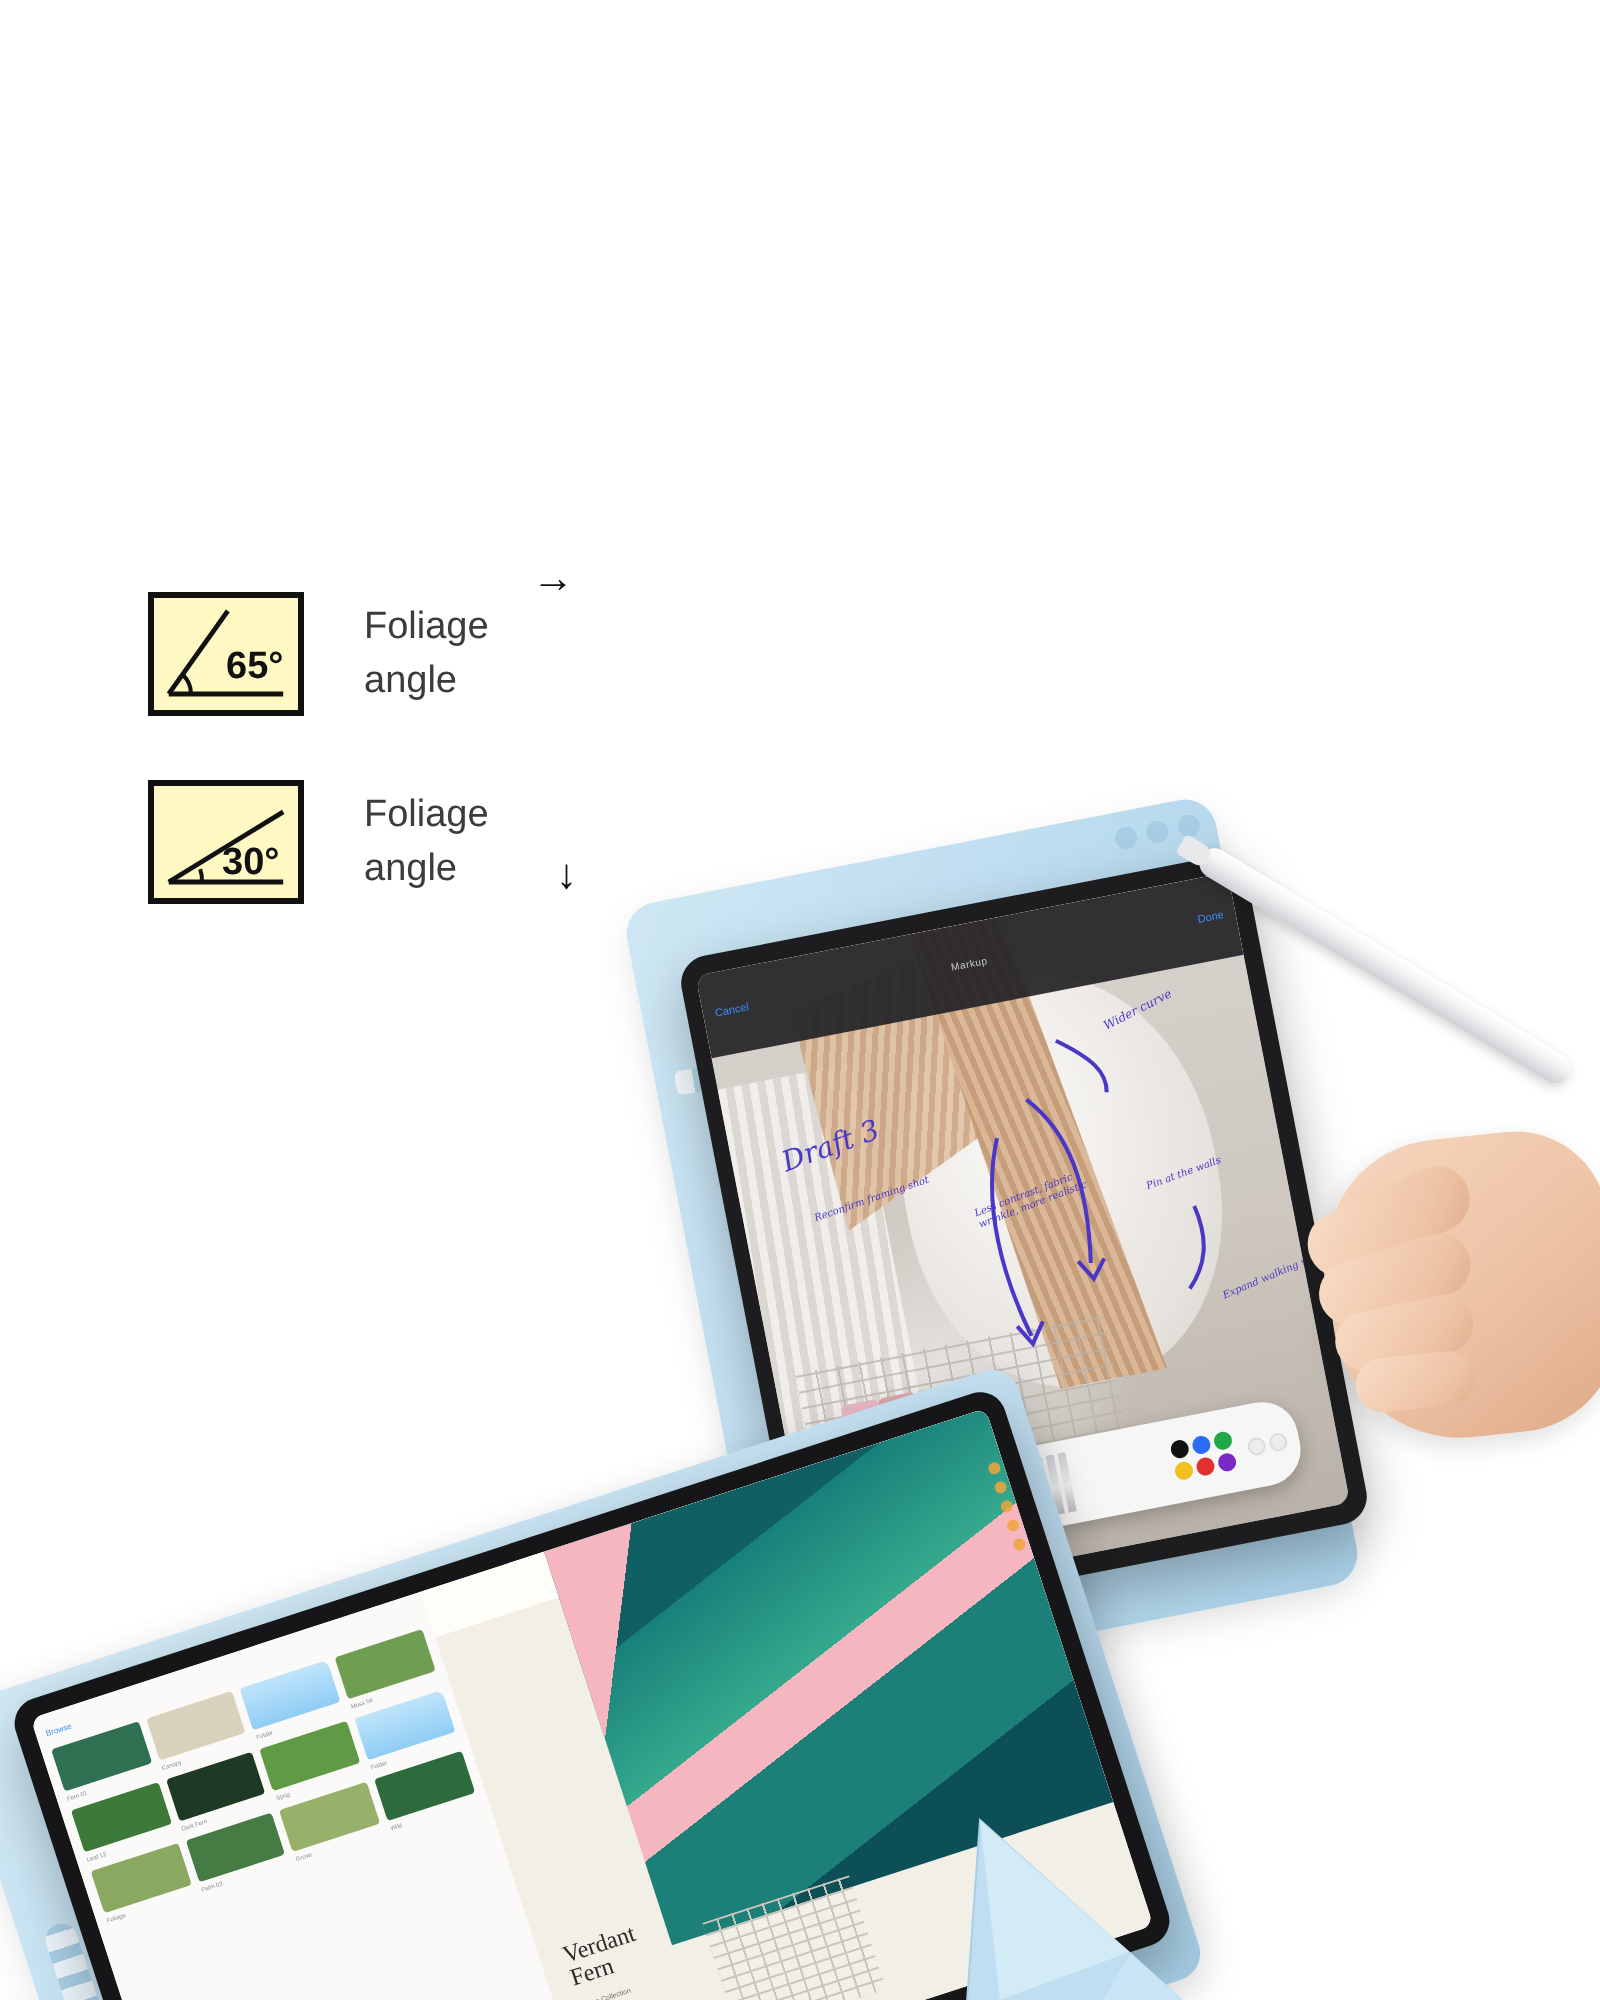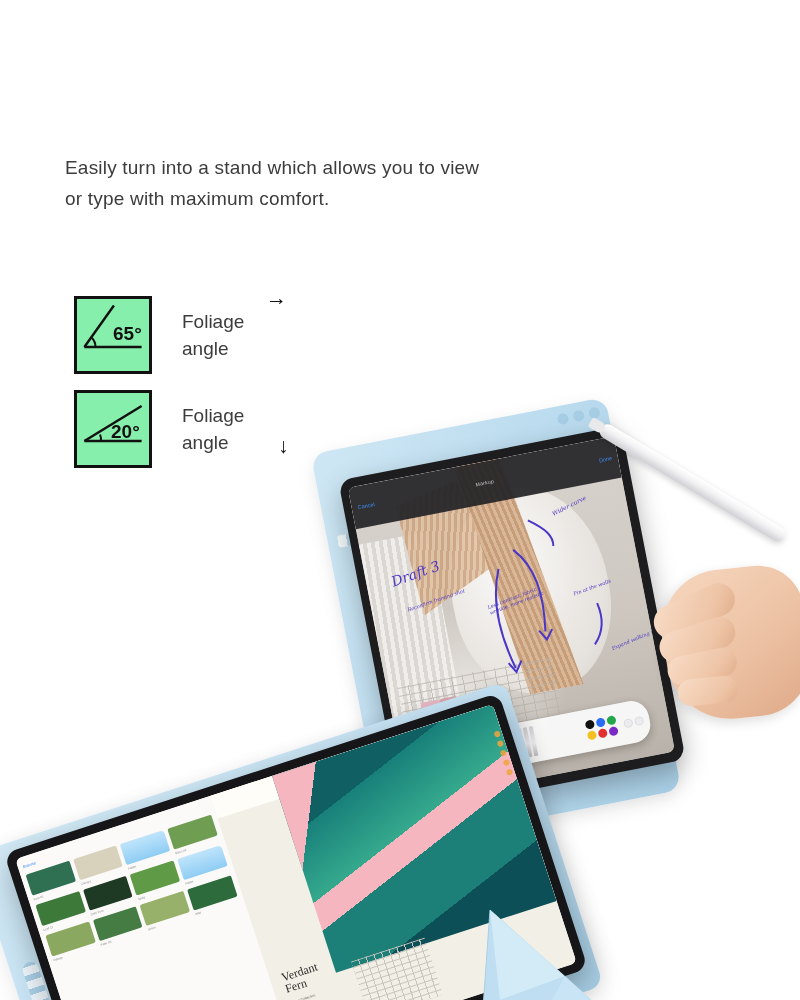--- a/index.html
+++ b/index.html
@@ -8,22 +8,22 @@
   .stage{position:absolute;inset:0;}
 
   
   .headline{position:absolute;left:64px;top:92px;font-size:42px;font-weight:bold;
             letter-spacing:1.2px;color:#F58220;line-height:1;}
   .subtitle{position:absolute;left:65px;top:152px;width:480px;font-size:19px;
             line-height:31px;color:#3c3c3c;letter-spacing:.2px;}
 
   
   .spec{position:absolute;display:flex;align-items:center;}
-  .spec-box{width:78px;height:78px;border:3px solid #111;box-sizing:border-box;
-            position:relative;background:#86efac;}
+  .spec-box{width:78px;height:62px;border:3px solid #111;box-sizing:border-box;
+            position:relative;background:#fef9c3;}
   .spec-svg{position:absolute;inset:0;}
   .spec-text{margin-left:30px;font-size:19px;line-height:27px;color:#3c3c3c;
              position:relative;}
   .arrow{position:absolute;font-size:21px;color:#111;font-weight:bold;}
 
   
   .photo{position:absolute;left:0;top:200px;width:800px;height:800px;}
 
   
   .up-case{position:absolute;left:346px;top:222px;width:300px;height:400px;
@@ -150,24 +150,20 @@
 
   
   .tri{position:absolute;}
   .tri svg{display:block;}
 </style>
 </head>
 <body>
 
 <div class="stage">
 
-  <div class="subtitle">
-    <span>Easily turn into a stand which allows you to view</span><br>
-    <span>or type  with maximum comfort.</span>
-  </div>
 
   <div class="spec" style="left:74px;top:296px;">
     <div class="spec-box">
       <svg class="spec-svg" viewBox="0 0 78 62">
         <line x1="8" y1="52" x2="70" y2="52" stroke="#111" stroke-width="2.6"></line>
         <line x1="8" y1="52" x2="40" y2="7" stroke="#111" stroke-width="2.6"></line>
         <path d="M20 52 A14 14 0 0 0 16 42" fill="none" stroke="#111" stroke-width="2.2"></path>
       </svg>
       <span style="position:absolute;left:36px;top:24px;font-size:19px;font-weight:bold;color:#111;">65°</span>
     </div>
@@ -178,21 +174,21 @@
     </div>
   </div>
 
   <div class="spec" style="left:74px;top:390px;">
     <div class="spec-box">
       <svg class="spec-svg" viewBox="0 0 78 62">
         <line x1="8" y1="52" x2="70" y2="52" stroke="#111" stroke-width="2.6"></line>
         <line x1="8" y1="52" x2="70" y2="14" stroke="#111" stroke-width="2.6"></line>
         <path d="M26 52 A18 18 0 0 0 25 45" fill="none" stroke="#111" stroke-width="2.2"></path>
       </svg>
-      <span style="position:absolute;left:34px;top:28px;font-size:19px;font-weight:bold;color:#111;">20°</span>
+      <span style="position:absolute;left:34px;top:28px;font-size:19px;font-weight:bold;color:#111;">30°</span>
     </div>
     <div class="spec-text">
       <span class="arrow" style="left:96px;top:30px;">↓</span>
       <span>Foliage</span><br>
       <span>angle</span>
     </div>
   </div>
 
   <div class="photo">
 

